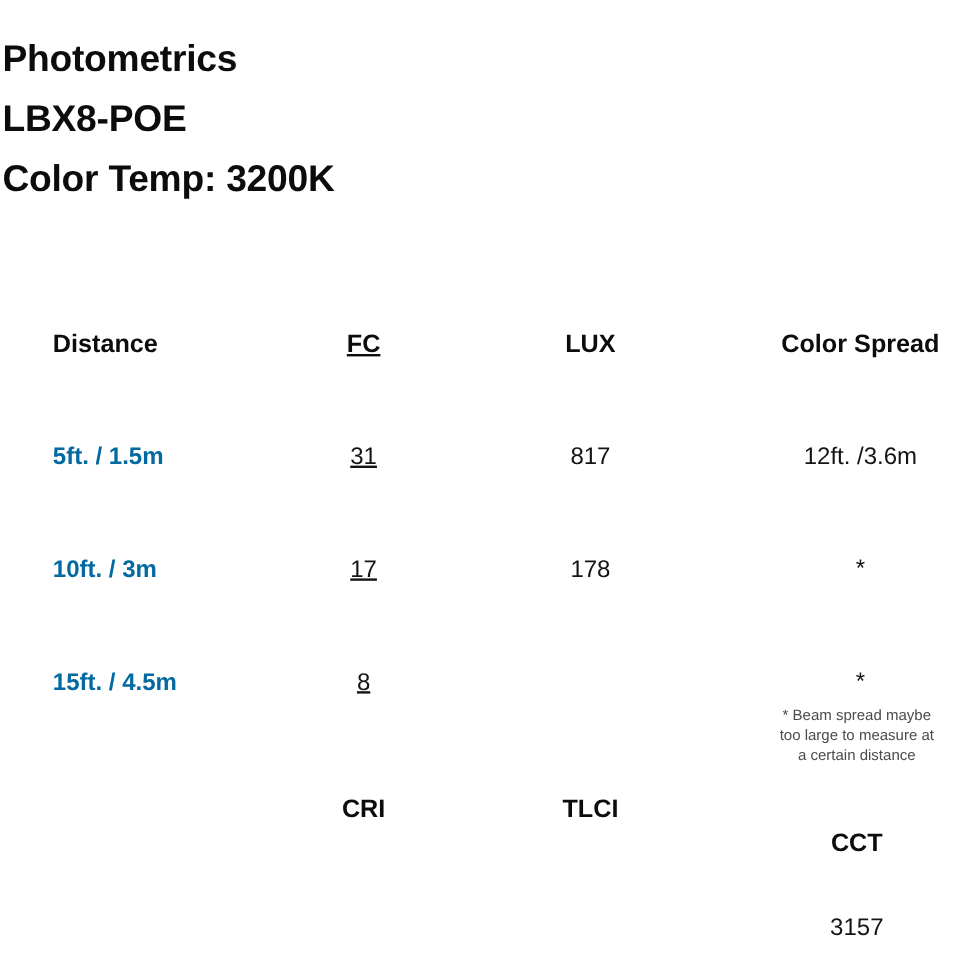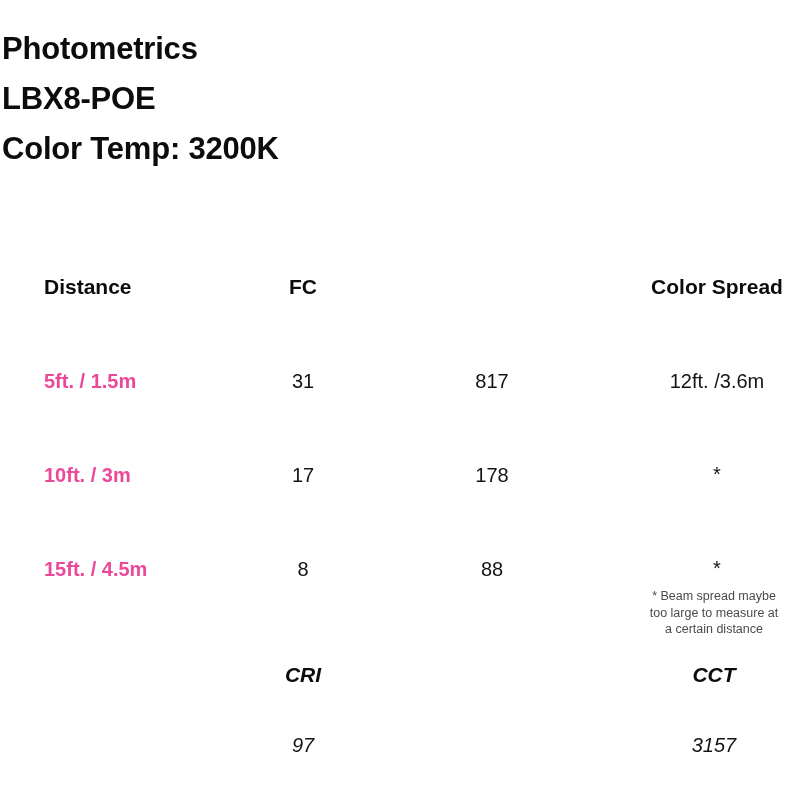--- a/index.html
+++ b/index.html
@@ -61,40 +61,41 @@
     white-space: nowrap;
   }
   .cell.c-distance {
     left: 44px;
     text-align: left;
   }
   .cell.c-fc {
     left: 253px;
     width: 100px;
     text-align: center;
+    text-decoration: underline;
   }
   .cell.c-lux {
     left: 438px;
     width: 108px;
     text-align: center;
   }
   .cell.c-beam {
     left: 634px;
     width: 166px;
     text-align: center;
   }
   .header-row .cell {
     font-size: 21px;
     font-weight: bold;
     color: #0c0c0c;
   }
   .dist-row:not(.header-row) .c-distance {
     font-weight: bold;
     font-size: 20px;
-    color: #ec4899;
+    color: #0369a1;
   }
   .cell.asterisk {
     font-size: 20px;
     line-height: 24px;
   }
 
   
   .footnote {
     position: absolute;
     left: 624px;
@@ -118,25 +119,24 @@
     position: relative;
     height: 70px;
   }
   .cq-cell {
     position: absolute;
     top: 0;
     font-size: 20px;
     line-height: 26px;
     color: #141414;
     white-space: nowrap;
-    font-style: italic;
   }
   .cq-cell.q-cri  { left: 253px; width: 100px; text-align: center; }
   .cq-cell.q-tlci { left: 438px; width: 108px; text-align: center; }
-  .cq-cell.q-cct  { left: 634px; width: 160px; text-align: center; }
+  .cq-cell.q-cct  { left: 634px; width: 160px; text-align: center; margin-top: 28px; }
   .cq-row.header-row .cq-cell {
     font-size: 21px;
     font-weight: bold;
     color: #0c0c0c;
   }
 </style>
 </head>
 <body>
 
 <div class="page">
@@ -145,59 +145,59 @@
     <div class="title-line">Photometrics</div>
     <div class="title-line">LBX8-POE</div>
     <div class="title-line">Color Temp: 3200K</div>
   </div>
 
   <div class="dist-table">
 
     <div class="dist-row header-row">
       <div class="cell c-distance">Distance</div>
       <div class="cell c-fc">FC</div>
+      <div class="cell c-lux">LUX</div>
       <div class="cell c-beam">Color Spread</div>
     </div>
 
     <div class="dist-row">
       <div class="cell c-distance">5ft. / 1.5m</div>
       <div class="cell c-fc">31</div>
       <div class="cell c-lux">817</div>
       <div class="cell c-beam">12ft. /3.6m</div>
     </div>
 
     <div class="dist-row">
       <div class="cell c-distance">10ft. / 3m</div>
       <div class="cell c-fc">17</div>
       <div class="cell c-lux">178</div>
       <div class="cell c-beam asterisk">*</div>
     </div>
 
     <div class="dist-row">
       <div class="cell c-distance">15ft. / 4.5m</div>
       <div class="cell c-fc">8</div>
-      <div class="cell c-lux">88</div>
       <div class="cell c-beam asterisk">*</div>
     </div>
 
   </div>
 
   <div class="footnote">
     <div>* Beam spread maybe</div>
     <div>too large to measure at</div>
     <div>a certain distance</div>
   </div>
 
   <div class="cq-table">
 
     <div class="cq-row header-row">
       <div class="cq-cell q-cri">CRI</div>
+      <div class="cq-cell q-tlci">TLCI</div>
       <div class="cq-cell q-cct">CCT</div>
     </div>
 
     <div class="cq-row">
-      <div class="cq-cell q-cri">97</div>
       <div class="cq-cell q-cct">3157</div>
     </div>
 
   </div>
 
 </div>
 
 </body></html>

